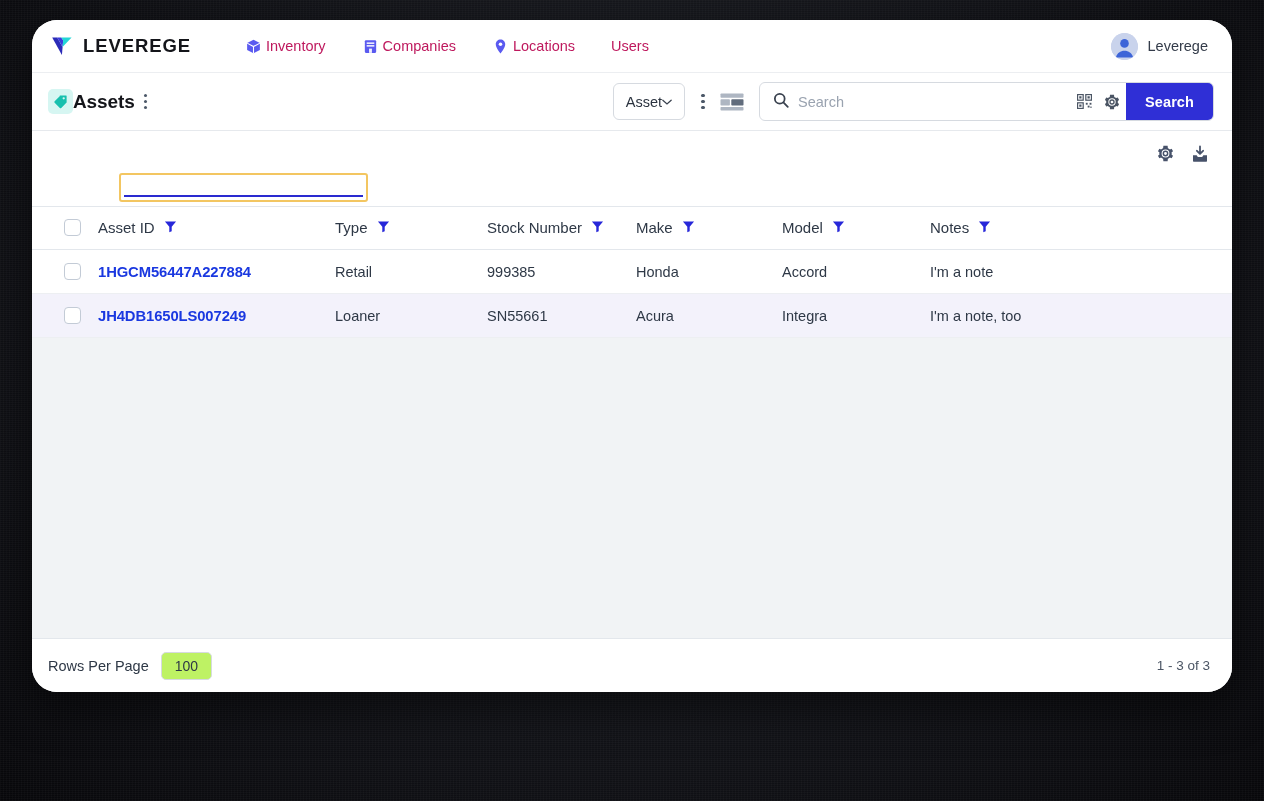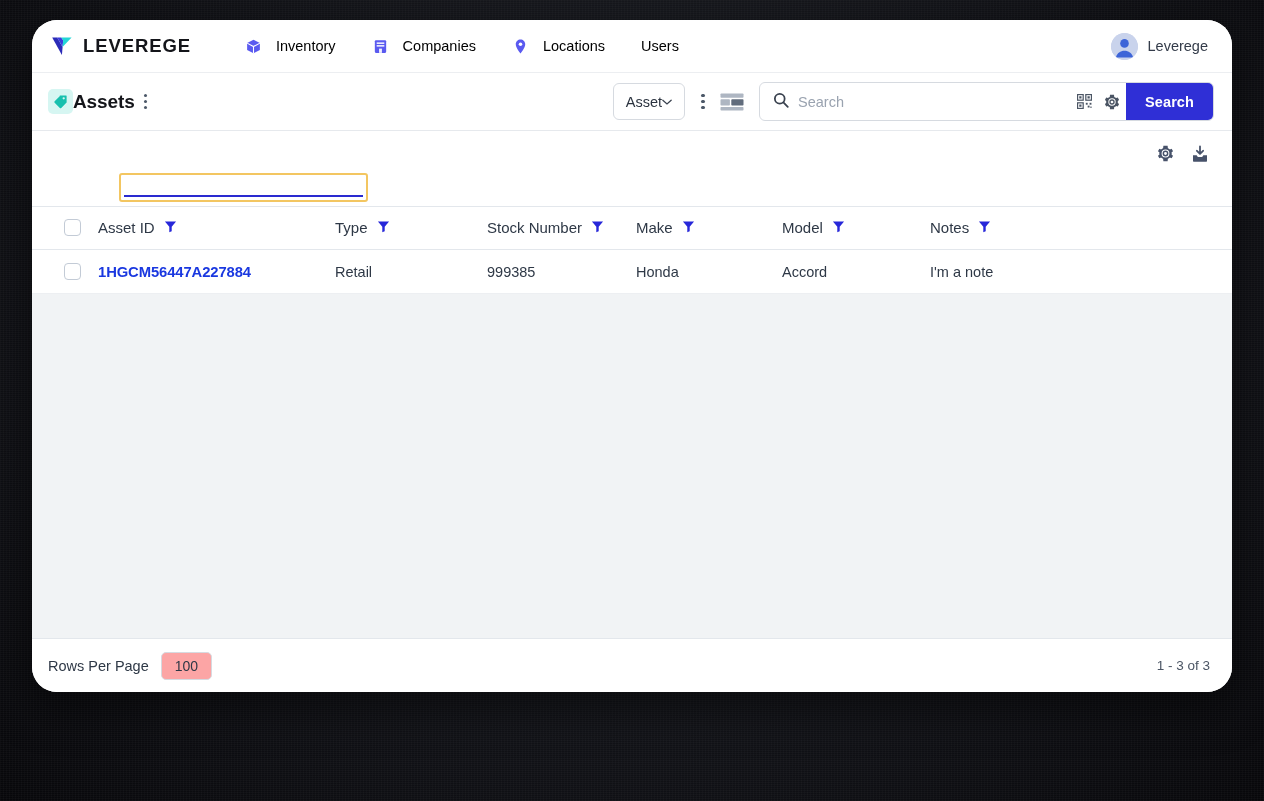--- a/index.html
+++ b/index.html
@@ -62,24 +62,24 @@
   .brand-name {
     font-size: 18.5px;
     font-weight: 700;
     letter-spacing: 0.9px;
     color: #14151a;
   }
   .nav-items { display: flex; align-items: center; gap: 0; }
   .nav-item {
     display: flex;
     align-items: center;
-    gap: 14px;
+    gap: 4px;
     padding: 8px 18px;
     font-size: 14.5px;
-    color: #000000;
+    color: #be185d;
     cursor: pointer;
     border-radius: 5px;
     white-space: nowrap;
   }
   .nav-ico { width: 17px; height: 17px; display: block; flex: 0 0 17px; }
 
   #nav-user {
     margin-left: auto;
     display: flex;
     align-items: center;
@@ -320,21 +320,21 @@
     font-size: 14.5px;
     color: #2e3846;
     margin-right: 12px;
   }
   #rows-per-page-value {
     border: 1px solid #d6dae0;
     border-radius: 5px;
     padding: 5px 13px;
     font-size: 14px;
     color: #2e3846;
-    background: #fca5a5;
+    background: #bef264;
     cursor: pointer;
     min-width: 48px;
     text-align: center;
   }
   #pagination-status {
     margin-left: auto;
     font-size: 13.5px;
     color: #4b5564;
   }
 </style>
@@ -584,20 +584,31 @@
             <td class="col-check">
               <span class="cbx"></span>
             </td>
             <td class="col-assetid cell-link"><a>1HGCM56447A227884</a></td>
             <td class="col-type">Retail</td>
             <td class="col-stock">999385</td>
             <td class="col-make">Honda</td>
             <td class="col-model">Accord</td>
             <td class="col-notes">I'm a note</td>
           </tr>
+          <tr class="row-highlight">
+            <td class="col-check">
+              <span class="cbx"></span>
+            </td>
+            <td class="col-assetid cell-link"><a>JH4DB1650LS007249</a></td>
+            <td class="col-type">Loaner</td>
+            <td class="col-stock">SN55661</td>
+            <td class="col-make">Acura</td>
+            <td class="col-model">Integra</td>
+            <td class="col-notes">I'm a note, too</td>
+          </tr>
         </tbody>
     </table>
     <div id="table-filler"></div>
   </div>
 
   <div id="table-footer">
     <span id="rows-per-page-label">Rows Per Page</span>
     <span id="rows-per-page-value">100</span>
     <span id="pagination-status">1 - 3 of 3</span>
   </div>

